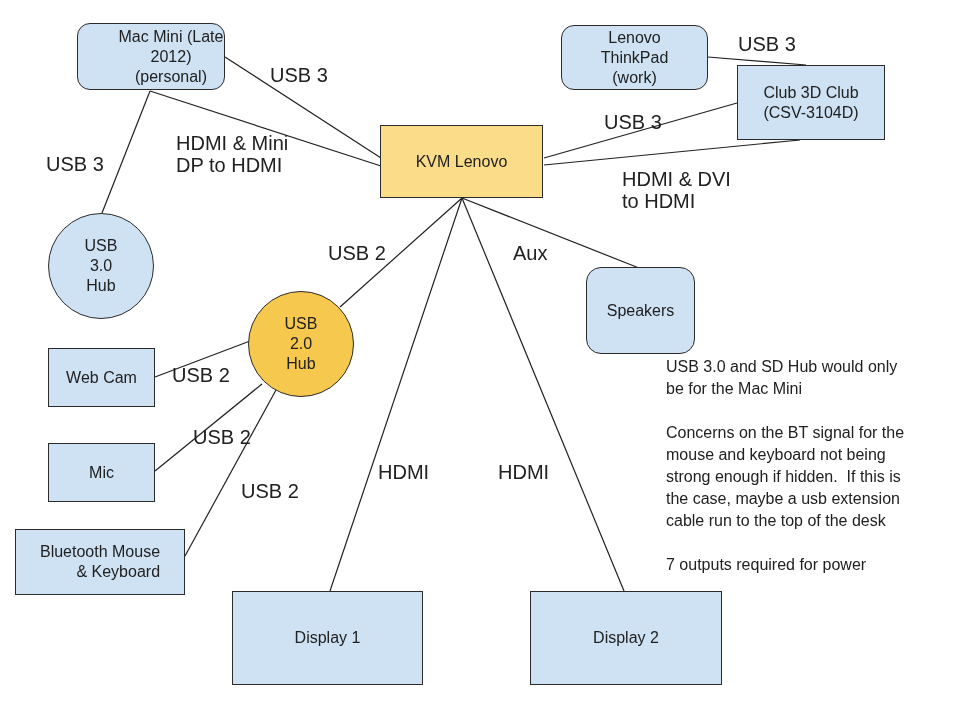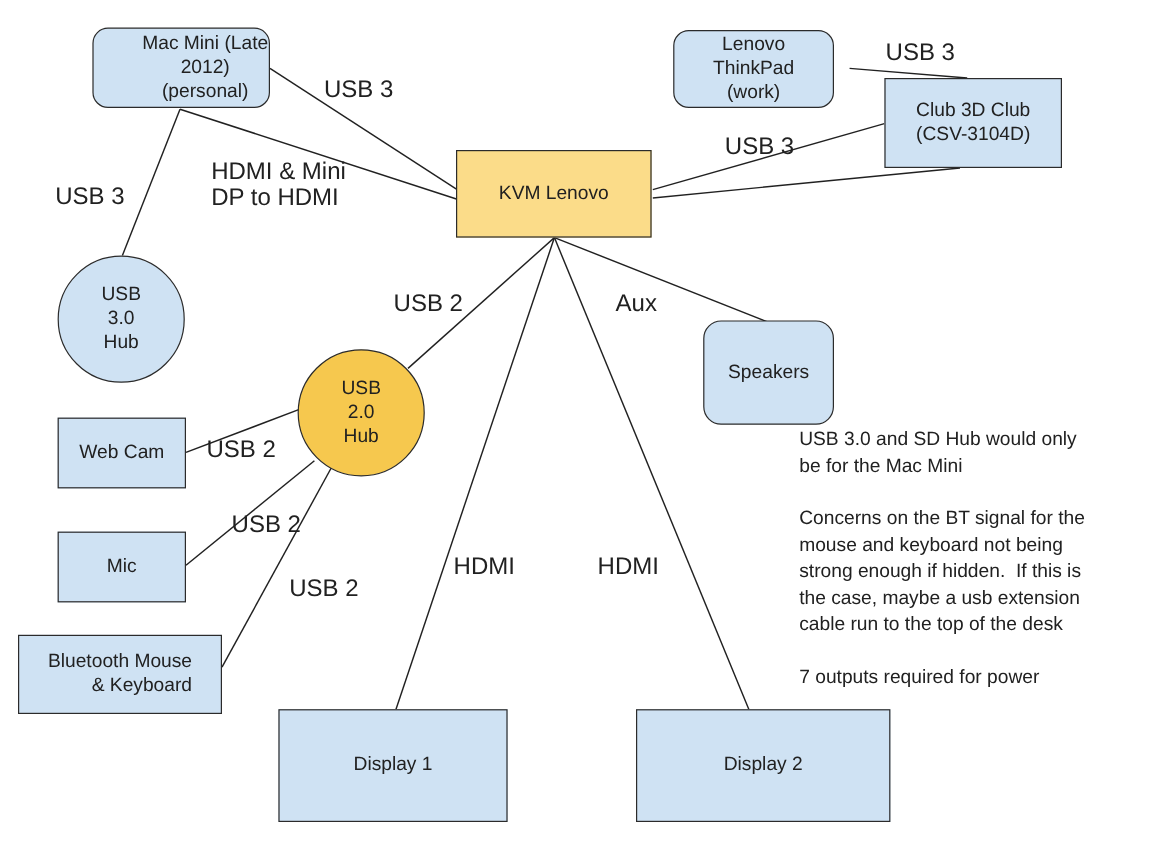--- a/index.html
+++ b/index.html
@@ -72,21 +72,21 @@
     <line x1="155" y1="471" x2="262" y2="384"></line>
     <line x1="185" y1="556" x2="276" y2="390"></line>
   </svg>
 
   <div class="node blue round" style="left:77px; top:23px; width:148px; height:67px;padding-left:40px;">
     <span class="lbl">Mac Mini (Late
 2012)
 (personal)</span>
   </div>
 
-  <div class="node blue round" style="left:561px; top:25px; width:134px; height:65px;">
+  <div class="node blue round" style="left:561px; top:25px; width:147px; height:65px;">
     <span class="lbl">Lenovo
 ThinkPad
 (work)</span>
   </div>
 
   <div class="node blue" style="left:737px; top:65px; width:148px; height:75px;">
     <span class="lbl">Club 3D Club
 (CSV-3104D)</span>
   </div>
 
@@ -120,35 +120,37 @@
   </div>
 
   <div class="node blue round-lg" style="left:586px; top:267px; width:109px; height:87px;">
     <span class="lbl">Speakers</span>
   </div>
 
   <div class="node blue" style="left:232px; top:591px; width:191px; height:94px;">
     <span class="lbl">Display 1</span>
   </div>
 
-  <div class="node blue" style="left:530px; top:591px; width:212px; height:94px;">
+  <div class="node blue" style="left:530px; top:591px; width:192px; height:94px;">
     <span class="lbl">Display 2</span>
   </div>
 
   <div class="edge-label" style="left:270px; top:64px;">USB 3</div>
 
   <div class="edge-label" style="left:46px; top:153px;">USB 3</div>
 
   <div class="edge-label" style="left:176px; top:132px;">HDMI &amp; Mini
 DP to HDMI</div>
 
   <div class="edge-label" style="left:738px; top:33px;">USB 3</div>
 
   <div class="edge-label" style="left:604px; top:111px;">USB 3</div>
 
+  <div class="edge-label" style="left:622px; top:168px;">HDMI &amp; DVI
+to HDMI</div>
 
   <div class="edge-label" style="left:328px; top:242px;">USB 2</div>
 
   <div class="edge-label" style="left:513px; top:242px;">Aux</div>
 
   <div class="edge-label" style="left:378px; top:461px;">HDMI</div>
 
   <div class="edge-label" style="left:498px; top:461px;">HDMI</div>
 
   <div class="edge-label" style="left:172px; top:364px;">USB 2</div>

